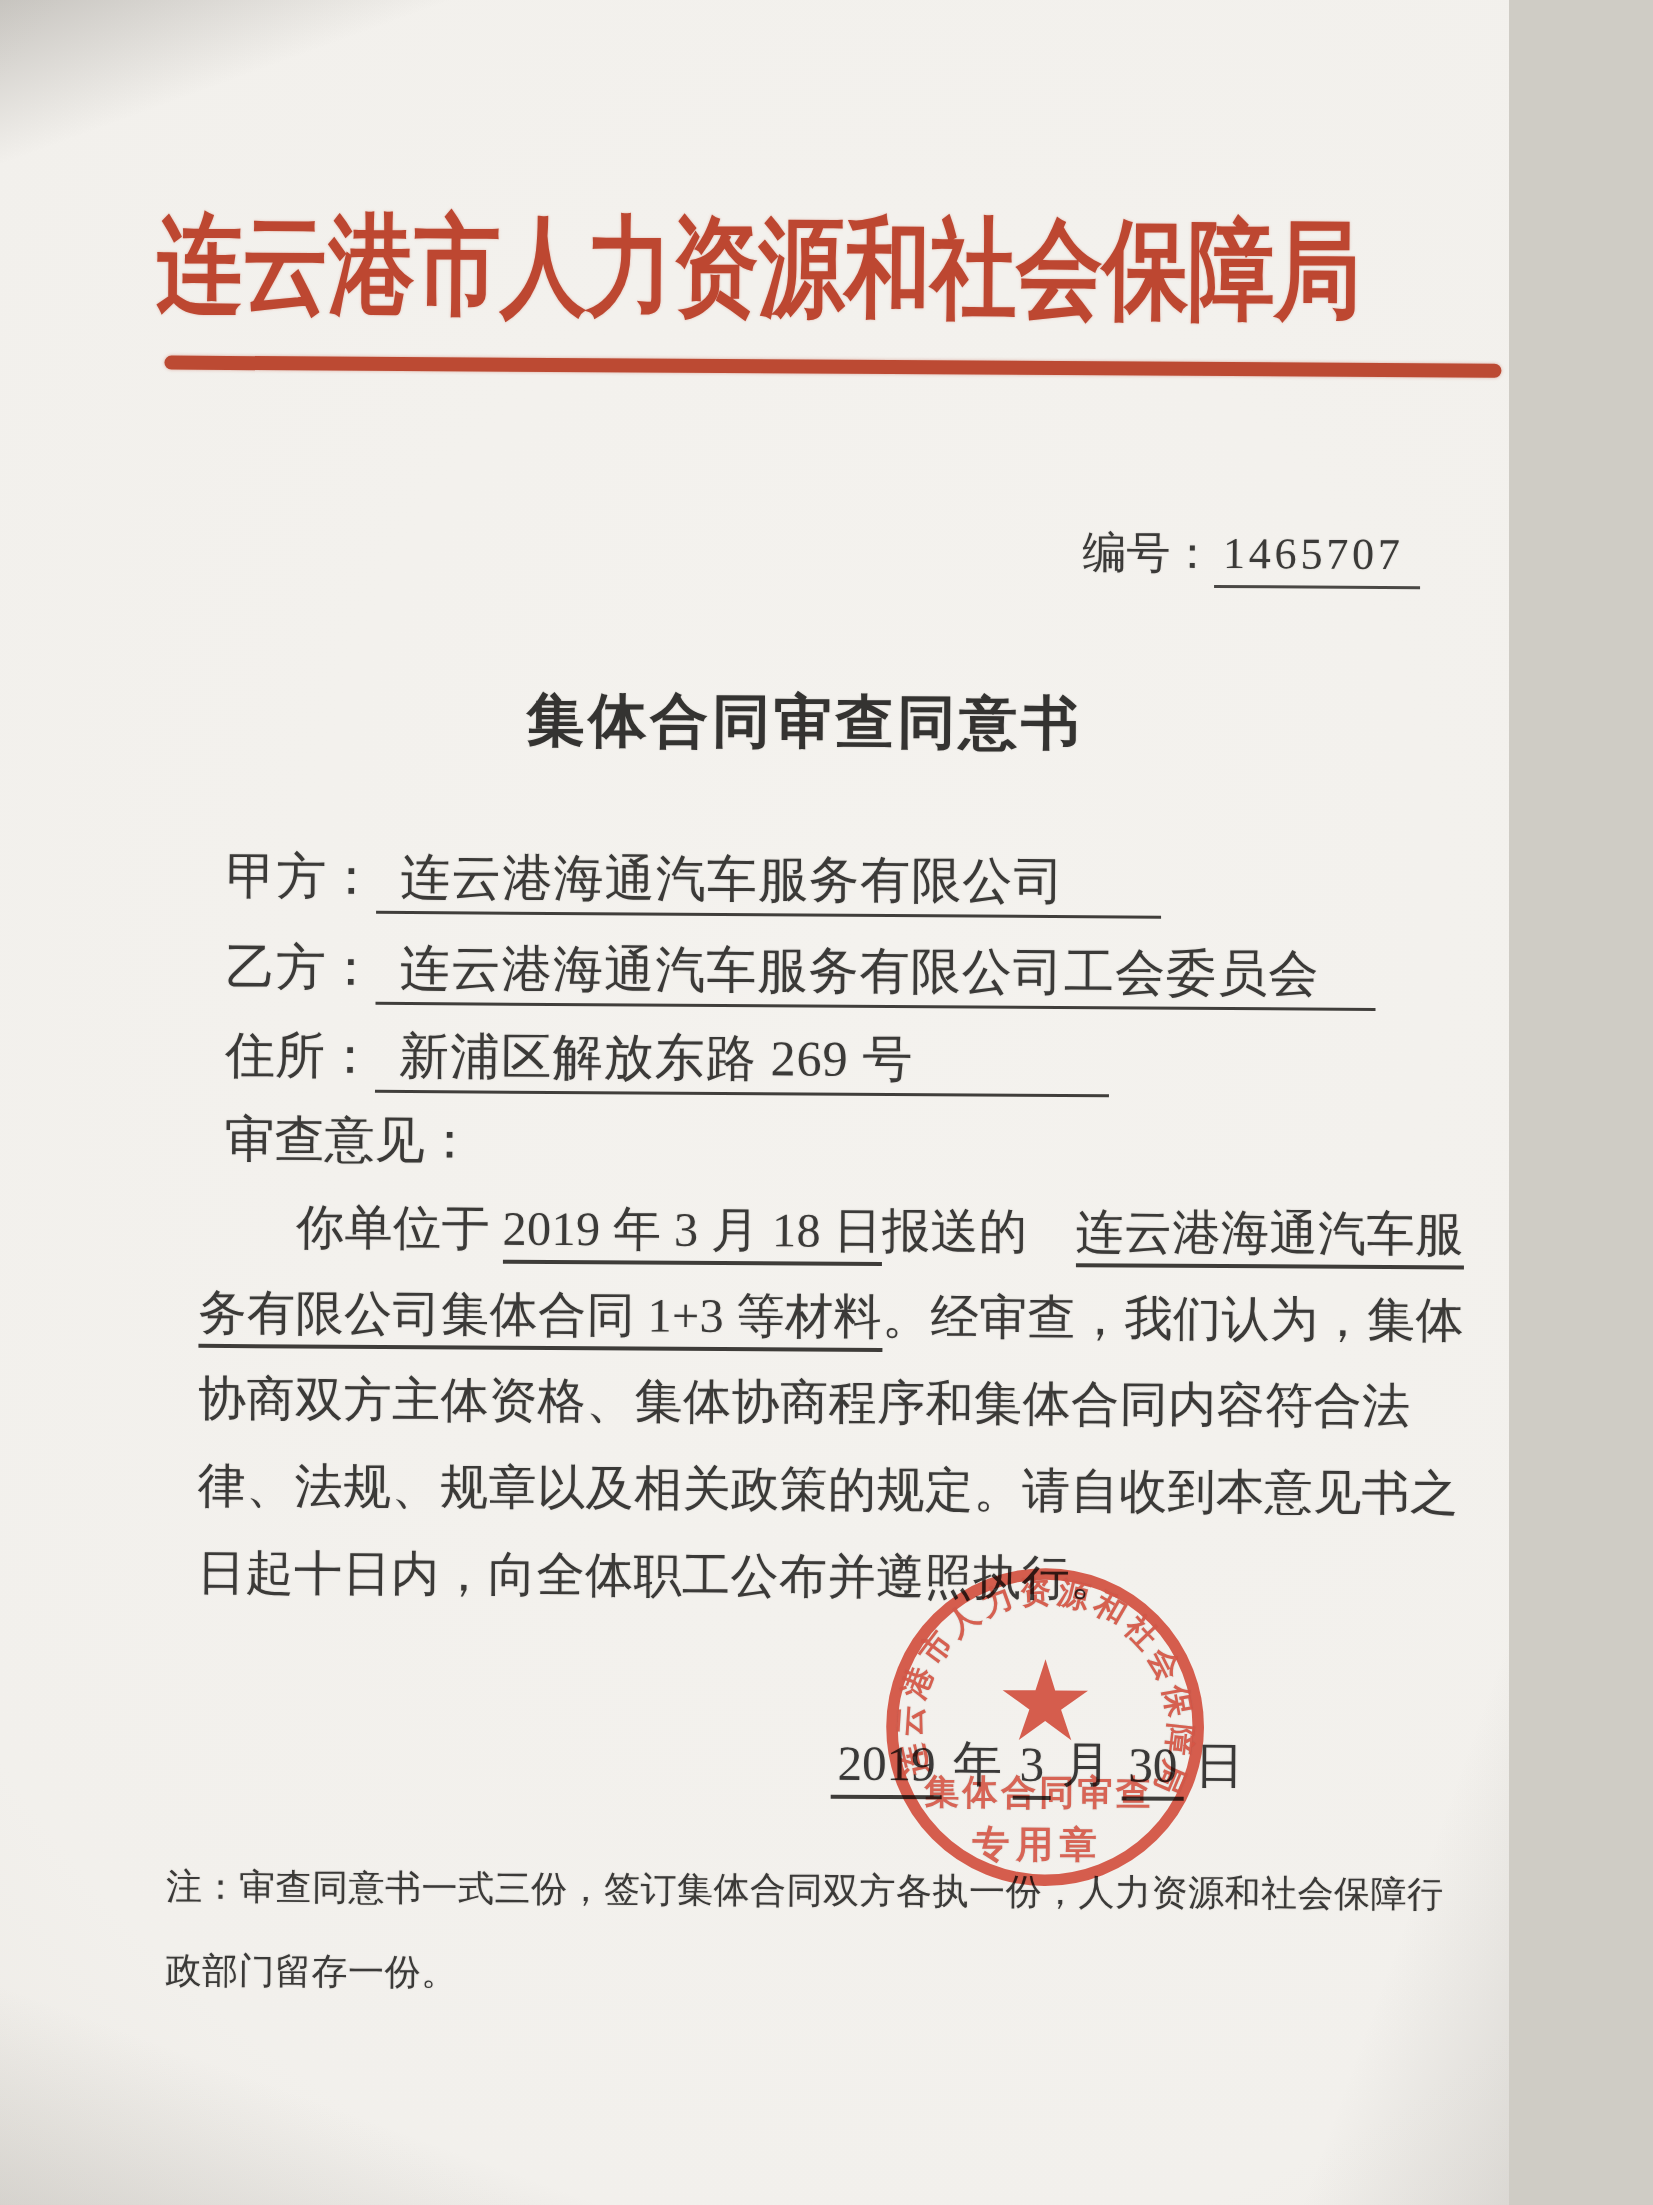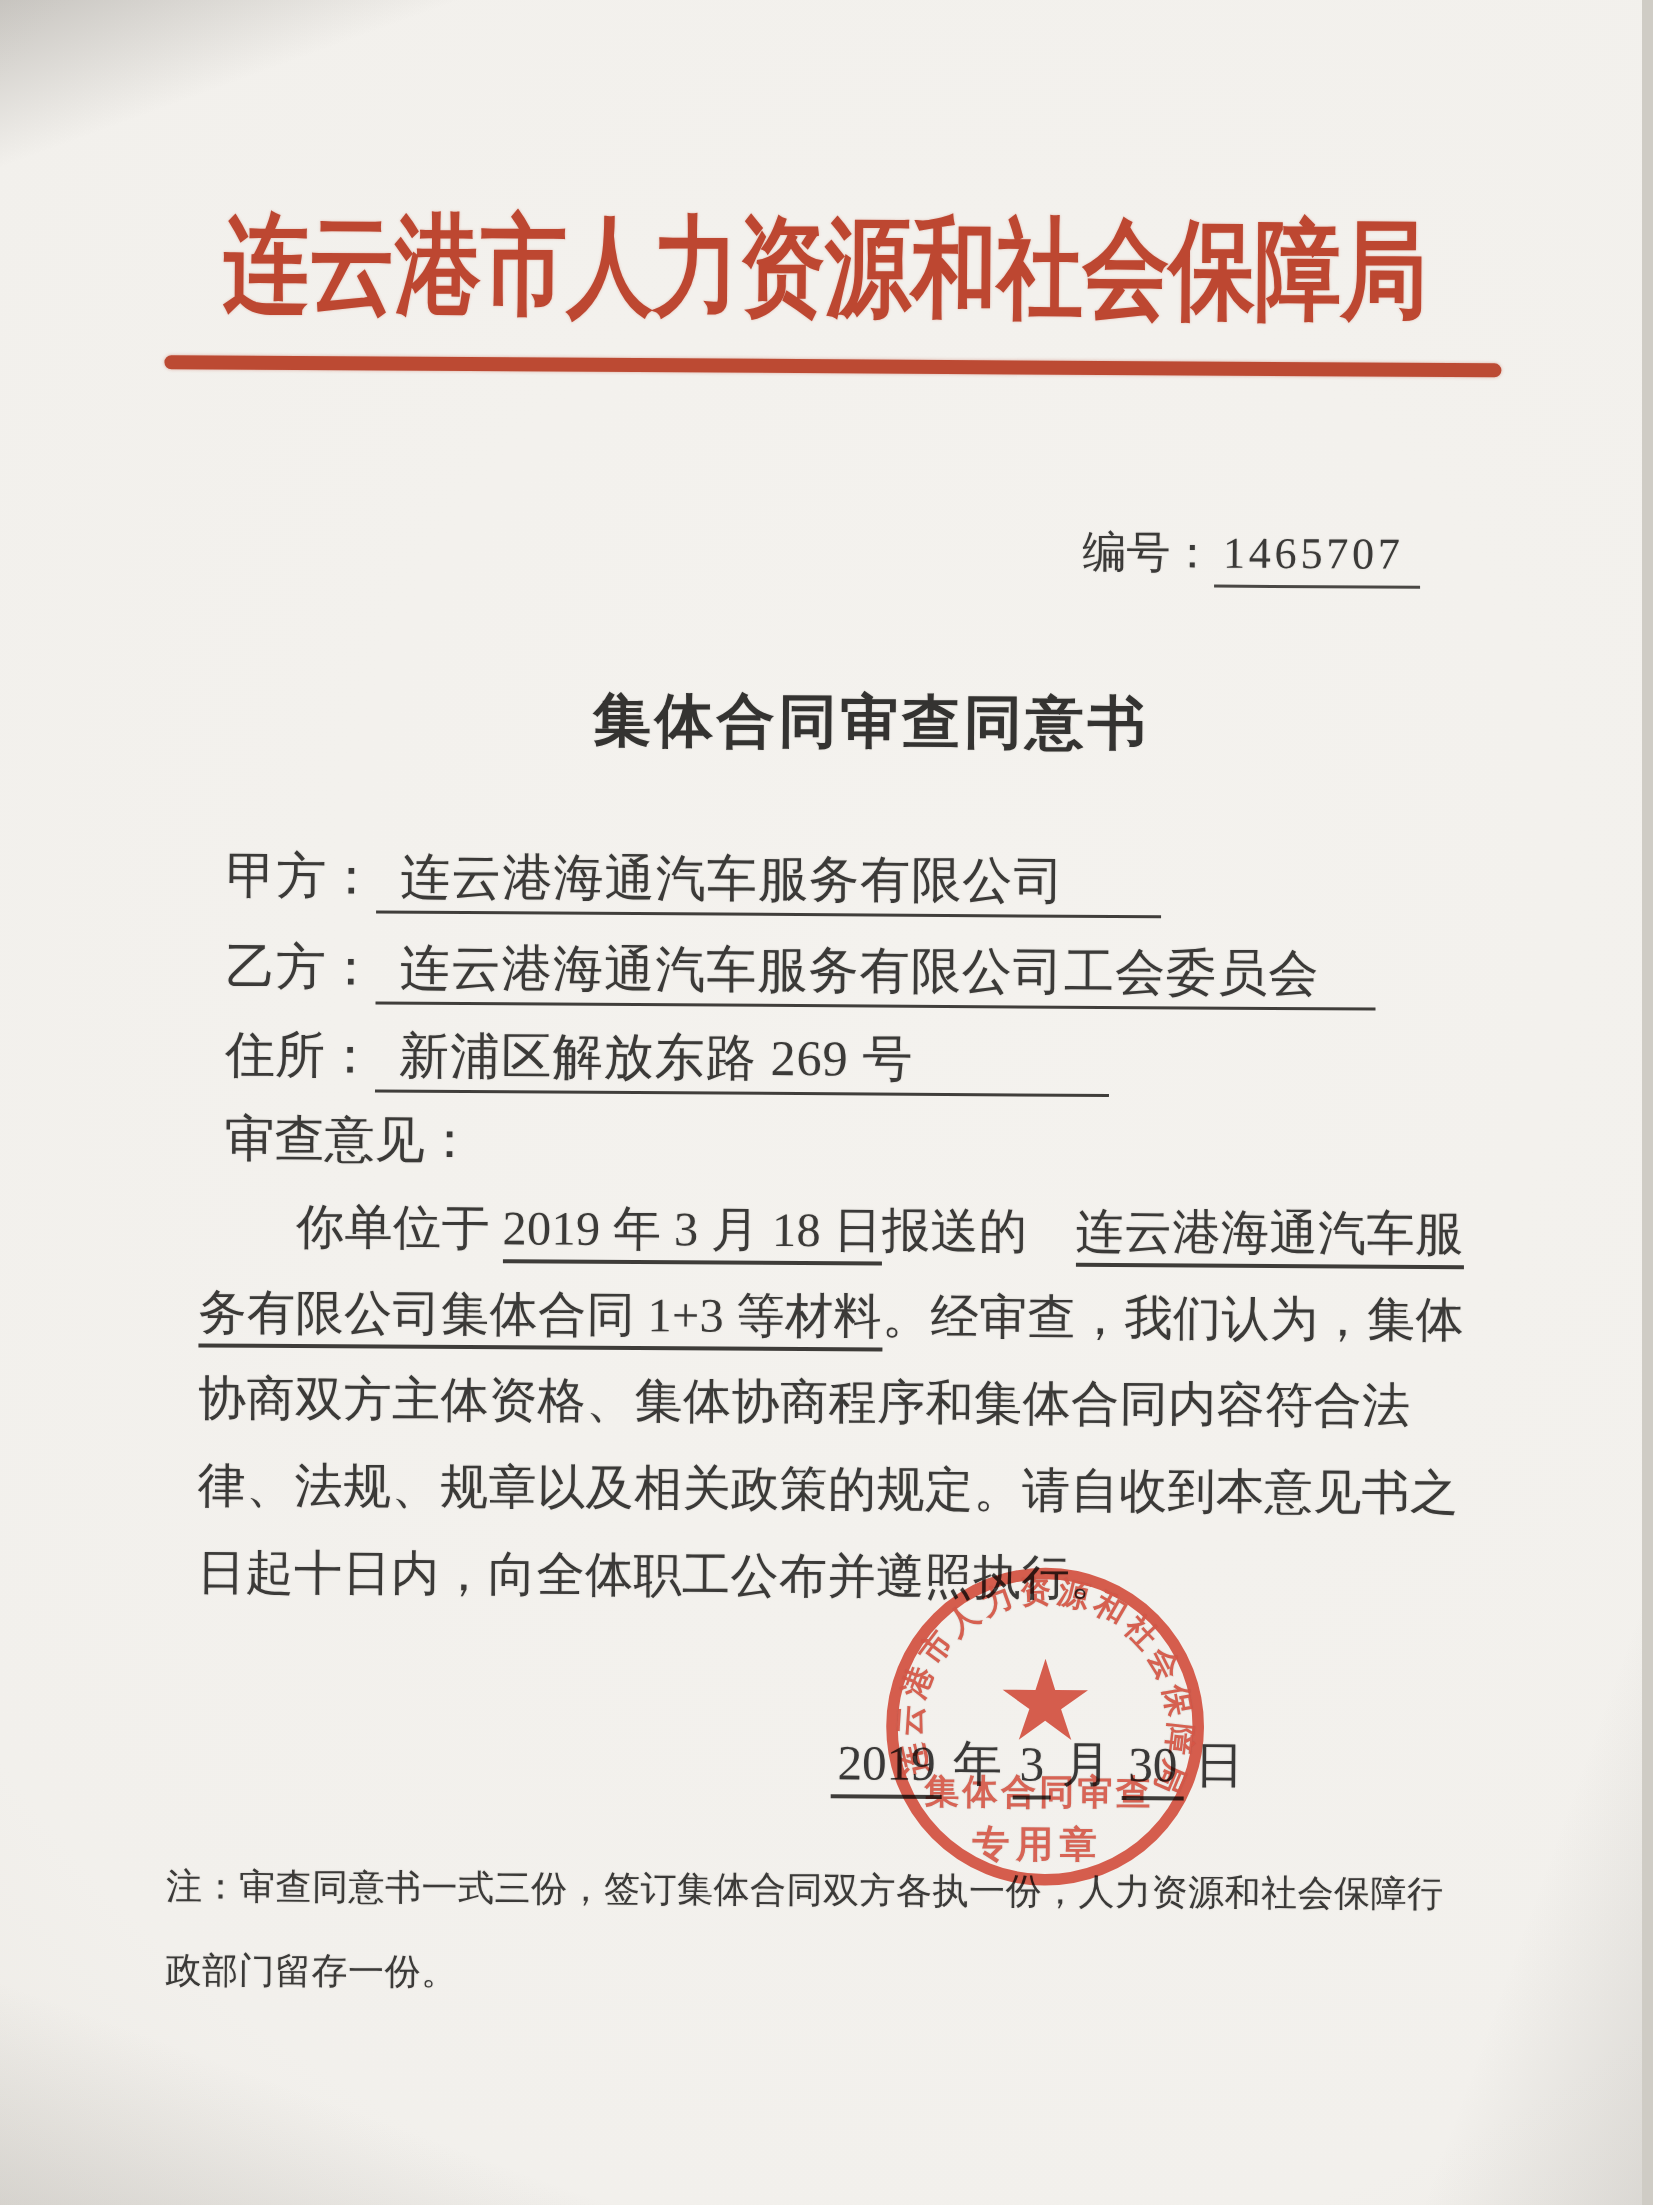--- a/index.html
+++ b/index.html
@@ -4,21 +4,21 @@
 <style>
   :root{
     --header-red:#bd4731;
     --rule-red:#bc4a33;
     --seal-red:#cf3a28;
     --ink:#3b3a38;
     --paper:#f2f0ec;
   }
   html,body{margin:0;padding:0;background:#cfccc5;}
   .photo{
-    position:relative;width:1642px;height:2205px;overflow:hidden;
+    position:relative;width:1509px;height:2205px;overflow:hidden;
     background:
       linear-gradient(160deg, rgba(90,85,78,.28) 0%, rgba(90,85,78,0) 6%),
       linear-gradient(290deg, rgba(90,85,78,.14) 0%, rgba(90,85,78,0) 9%),
       linear-gradient(20deg, rgba(90,85,78,.16) 0%, rgba(90,85,78,0) 8%),
       radial-gradient(135% 110% at 58% 42%, #f4f2ee 0%, var(--paper) 55%, #e9e6e0 82%, #dcd8d1 100%);
     font-family:"Liberation Serif", serif;
   }
   .tilt{position:absolute;inset:0;transform:rotate(.35deg);transform-origin:48% 42%;
         text-shadow:0 0 1.6px rgba(80,75,68,.30);}
   

